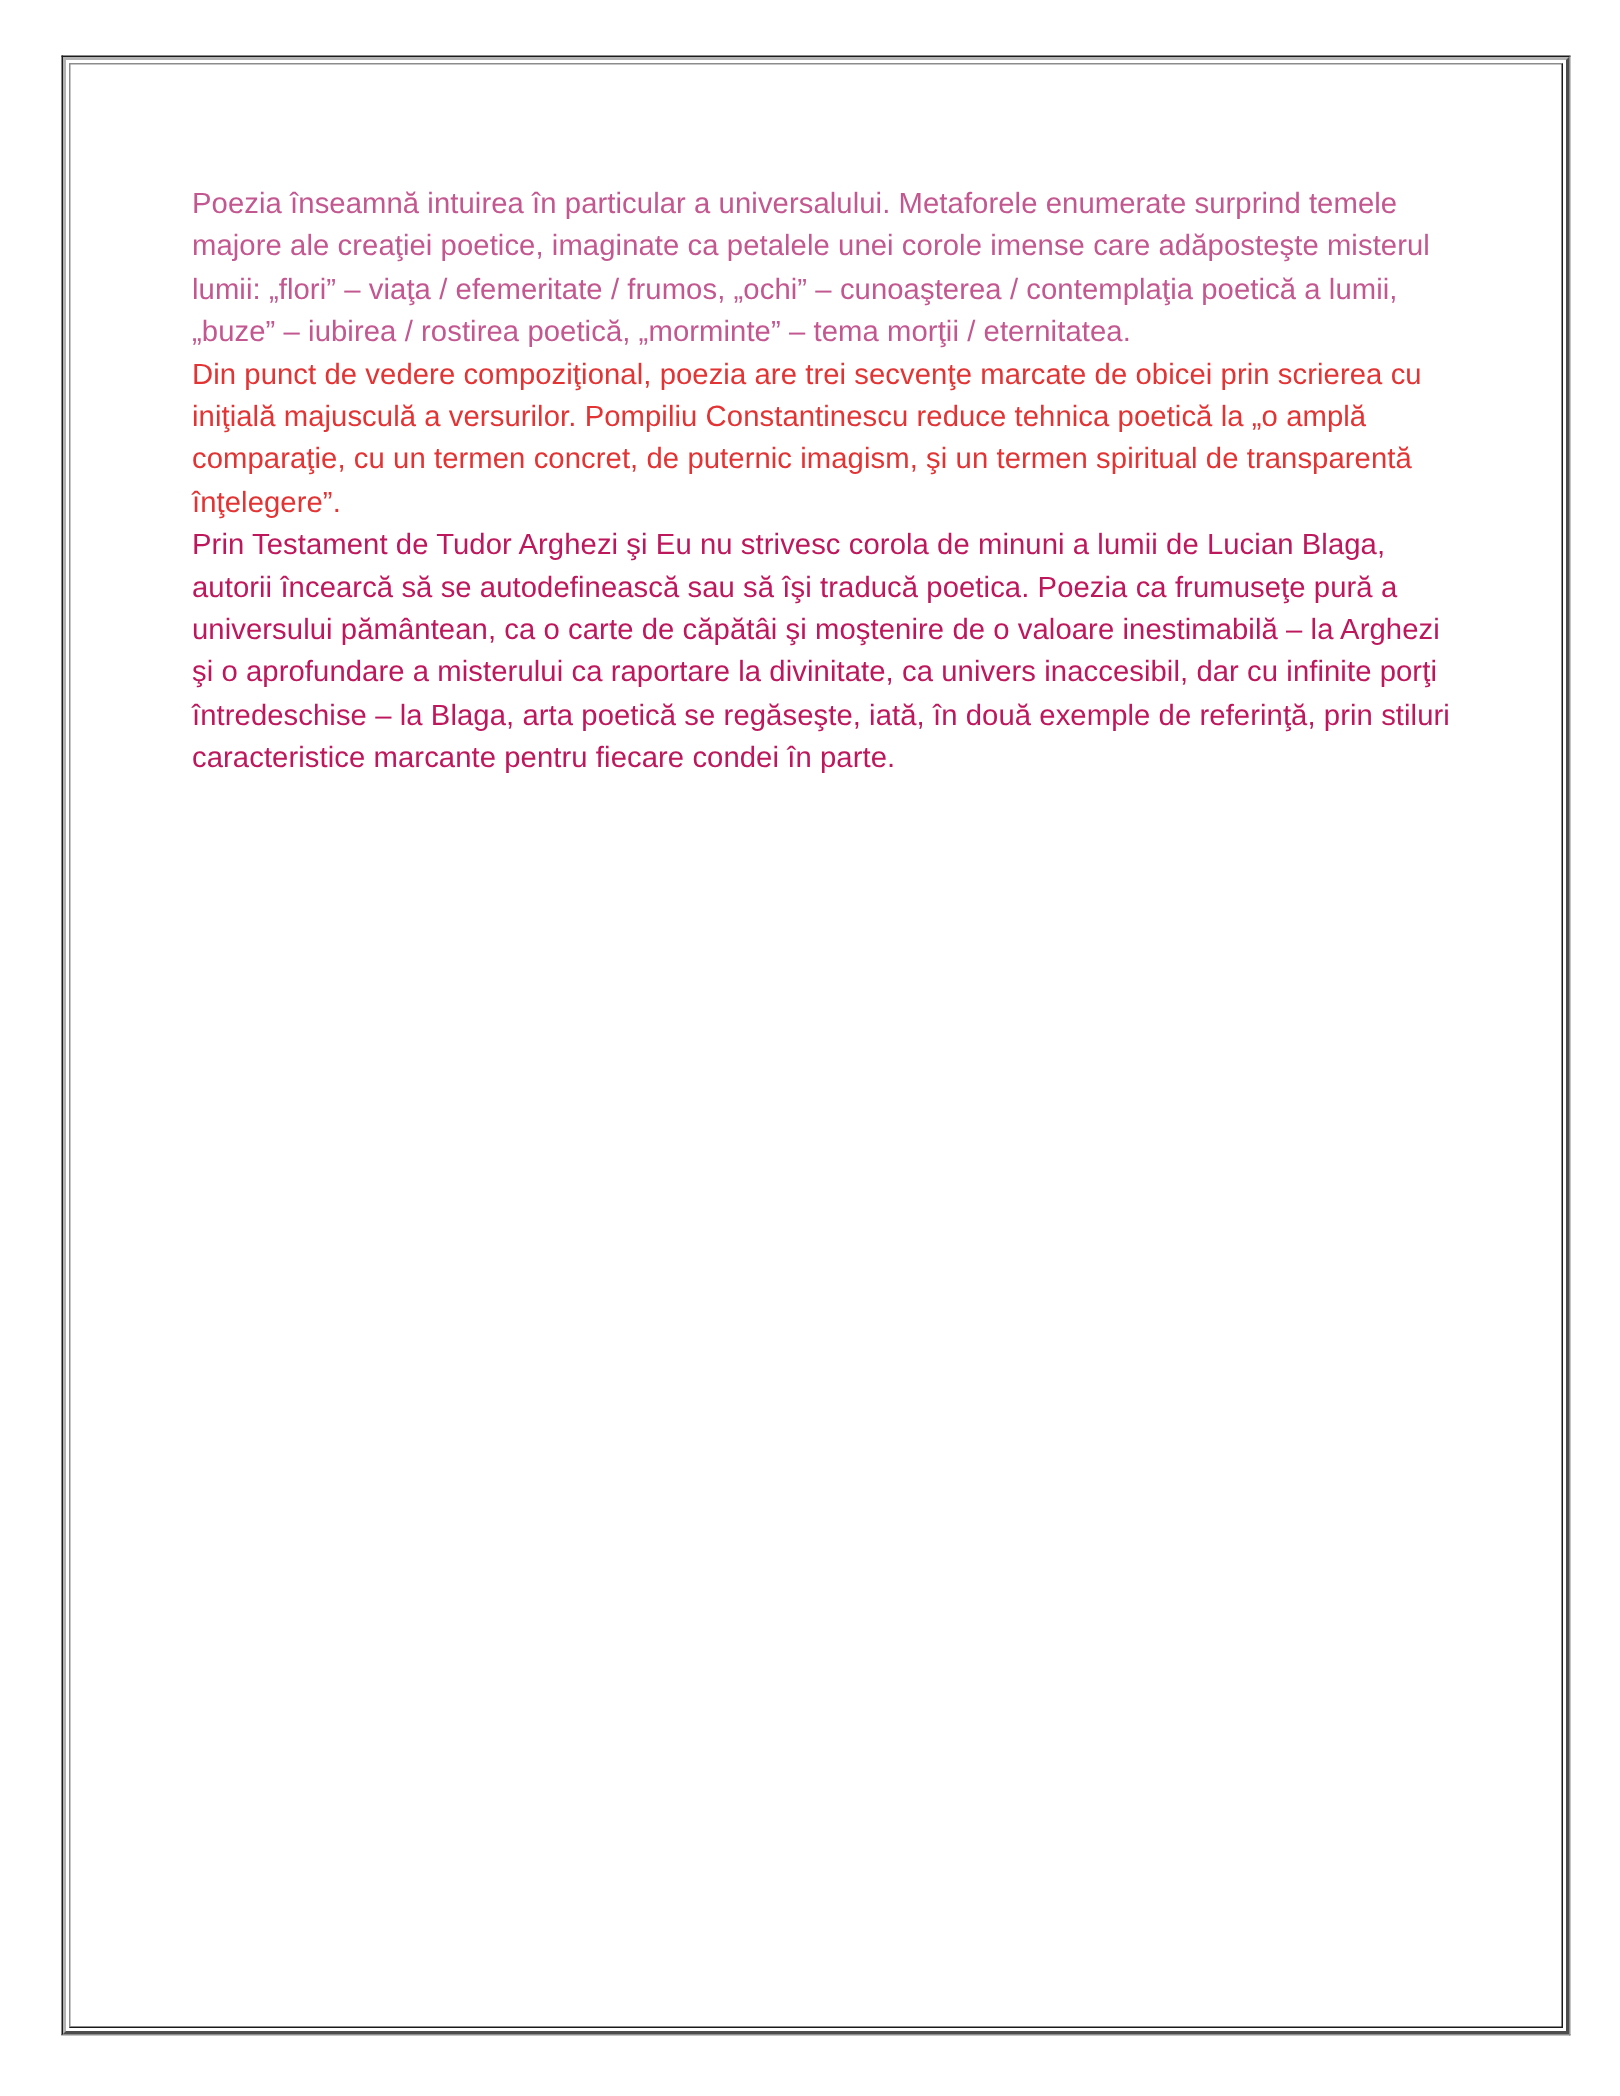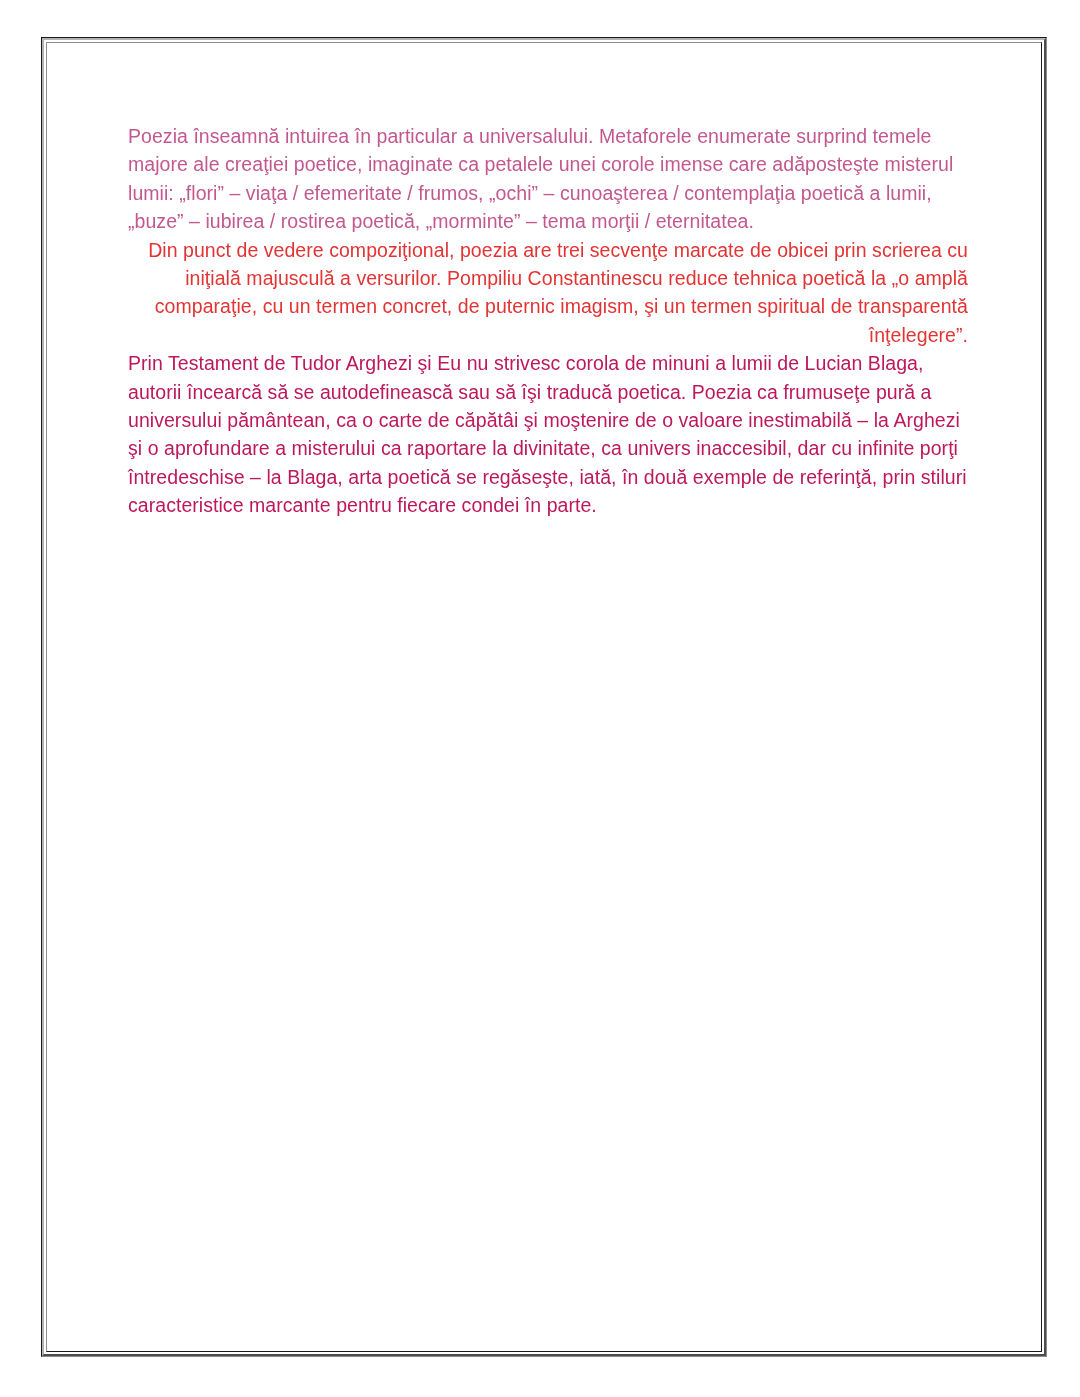--- a/index.html
+++ b/index.html
@@ -76,21 +76,21 @@
     padding: 0;
     font-family: "Liberation Sans", sans-serif;
     font-size: 19.5px;
     line-height: 28.4px;
     letter-spacing: 0.05px;
     text-align: left;
     white-space: normal;
   }
 
   .para-a { color: #C35890; }
-  .para-b { color: #E23434; text-align: right; }
+  .para-b { color: #E23434; }
   .para-c { color: #be185d; }
 </style>
 </head>
 <body>
 
 <div class="page">
 
   <div class="page-border-outer"></div>
   <div class="page-border-mid"></div>
   <div class="page-border-inner"></div>

